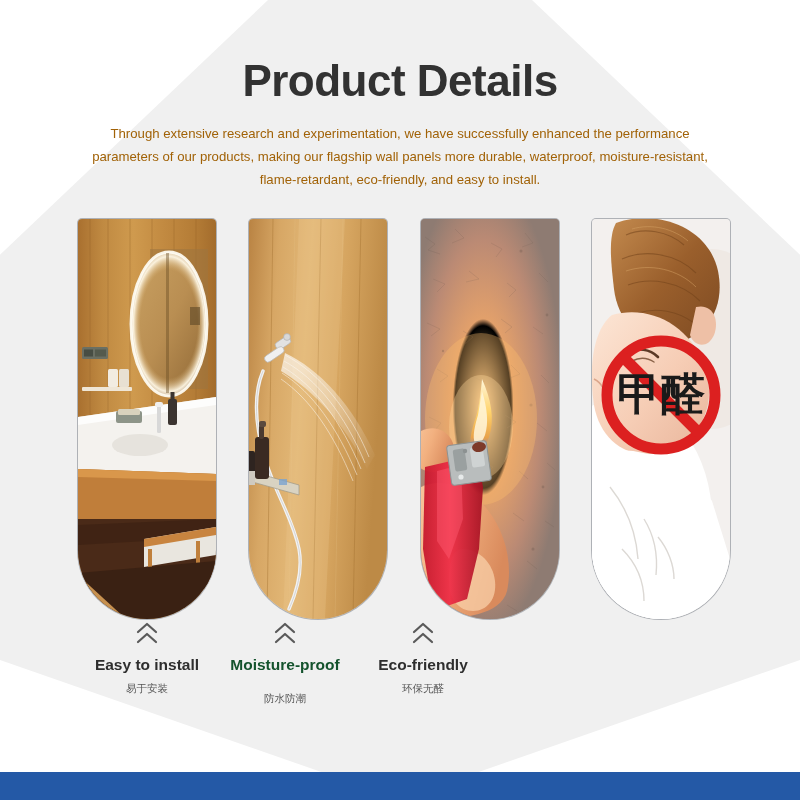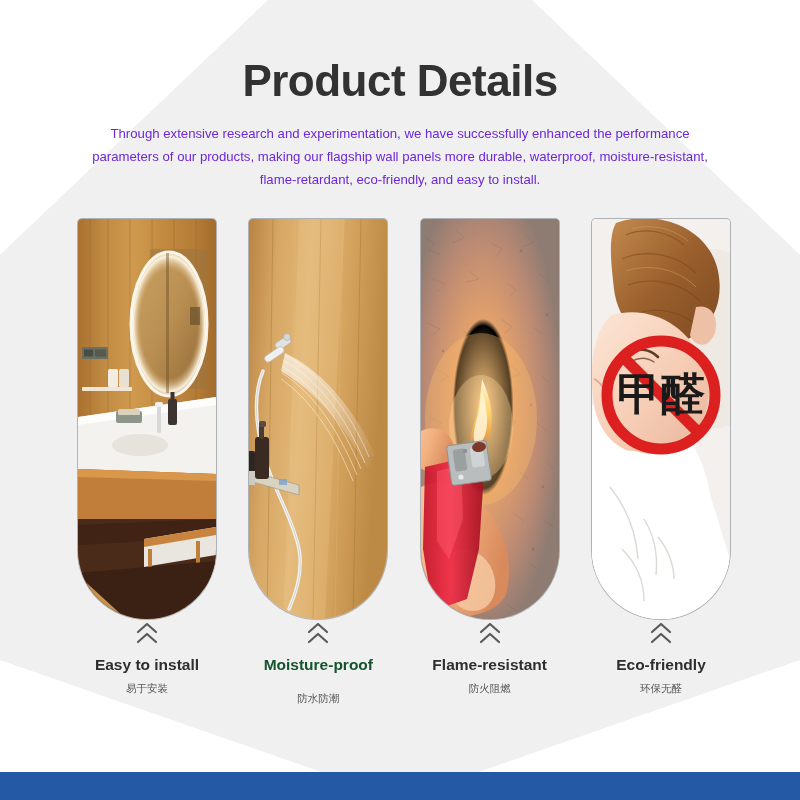--- a/index.html
+++ b/index.html
@@ -59,21 +59,21 @@
     overflow:hidden;
     position:relative;
     box-shadow:0 0 0 1px rgba(120,125,135,.55);
     background:#ddd;
   }
   .card-img{position:absolute;inset:0;width:100%;height:100%;}
 
   
   .labels{
     position:absolute;left:78px;top:622px;width:652px;
-    display:flex;justify-content:space-between;
+    display:flex;justify-content:flex-start;
   }
   .label-col{width:138px;text-align:center;}
   .chev{display:block;margin:0 auto 12px;width:24px;height:22px;}
   .label-en{
     font-size:15.5px;font-weight:bold;color:#2e2e2e;line-height:18px;
     white-space:nowrap;
   }
   .label-zh{
     margin-top:8px;font-size:10.5px;color:#555;line-height:13px;
     font-family:"DejaVu Sans","Liberation Sans",sans-serif;
@@ -83,21 +83,21 @@
 <body>
 
 <div id="page">
 
   <div class="bg-shape" style="background: rgb(240, 240, 240);"></div>
   <div class="cut-left"></div>
   <div class="cut-right"></div>
 
   <div class="header">
     <h1 class="page-title" style="color: rgb(50, 50, 50);">Product Details</h1>
-    <p class="page-sub" style="color: #6d28d9;">Through extensive research and experimentation, we have successfully enhanced the performance parameters of our products, making our flagship wall panels more durable, waterproof, moisture-resistant, flame-retardant, eco-friendly, and easy to install.</p>
+    <p class="page-sub" style="color: #a16207;">Through extensive research and experimentation, we have successfully enhanced the performance parameters of our products, making our flagship wall panels more durable, waterproof, moisture-resistant, flame-retardant, eco-friendly, and easy to install.</p>
   </div>
 
   <div class="cards">
 
     <div class="card">
       <svg class="card-img" viewBox="0 0 138 400" preserveAspectRatio="none">
         <defs>
           <linearGradient id="wood1" x1="0" y1="0" x2="1" y2="0">
             <stop offset="0%" stop-color="#a9702f"></stop>
             <stop offset="18%" stop-color="#c08a42"></stop>
@@ -412,32 +412,24 @@
 
     <div class="label-col">
       <svg class="chev" viewBox="0 0 24 22">
         <path d="M3 10 L12 2 L21 10" fill="none" stroke="#5a5a5a" stroke-width="2.2" stroke-linecap="round" stroke-linejoin="round"></path>
         <path d="M3 20 L12 12 L21 20" fill="none" stroke="#5a5a5a" stroke-width="2.2" stroke-linecap="round" stroke-linejoin="round"></path>
       </svg>
       <div class="label-en" style="color: #14532d;">Moisture-proof</div>
       <div class="label-zh" style="color: rgb(85, 85, 85); margin-top: 18px;">防水防潮</div>
     </div>
 
+
     <div class="label-col">
       <svg class="chev" viewBox="0 0 24 22">
         <path d="M3 10 L12 2 L21 10" fill="none" stroke="#5a5a5a" stroke-width="2.2" stroke-linecap="round" stroke-linejoin="round"></path>
         <path d="M3 20 L12 12 L21 20" fill="none" stroke="#5a5a5a" stroke-width="2.2" stroke-linecap="round" stroke-linejoin="round"></path>
       </svg>
-      <div class="label-en" style="color: rgb(46, 46, 46);">Flame-resistant</div>
-      <div class="label-zh" style="color: rgb(85, 85, 85);">防火阻燃</div>
-    </div>
-
-    <div class="label-col">
-      <svg class="chev" viewBox="0 0 24 22">
-        <path d="M3 10 L12 2 L21 10" fill="none" stroke="#5a5a5a" stroke-width="2.2" stroke-linecap="round" stroke-linejoin="round"></path>
-        <path d="M3 20 L12 12 L21 20" fill="none" stroke="#5a5a5a" stroke-width="2.2" stroke-linecap="round" stroke-linejoin="round"></path>
-      </svg>
       <div class="label-en" style="color: rgb(46, 46, 46);">Eco-friendly</div>
       <div class="label-zh" style="color: rgb(85, 85, 85);">环保无醛</div>
     </div>
 
   </div>
 </div>
 
 </body></html>

